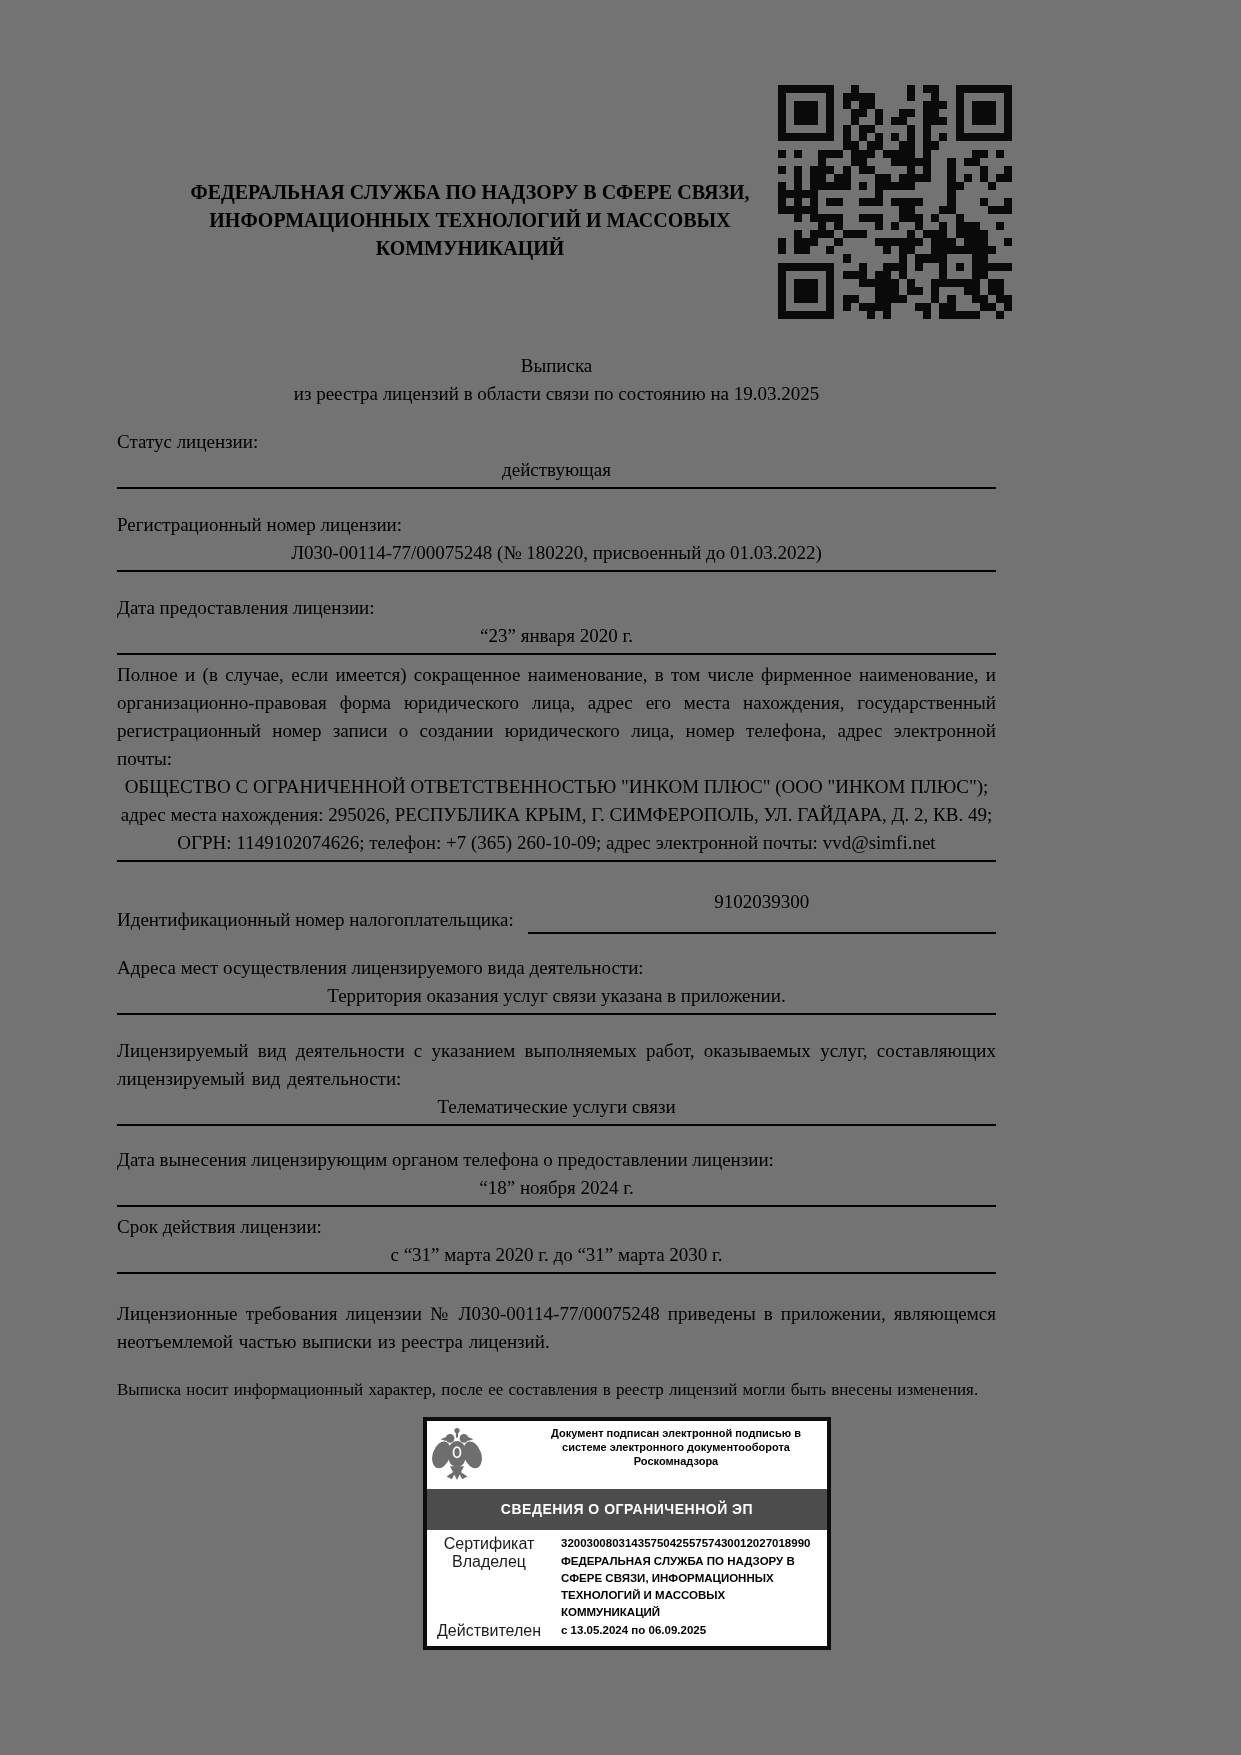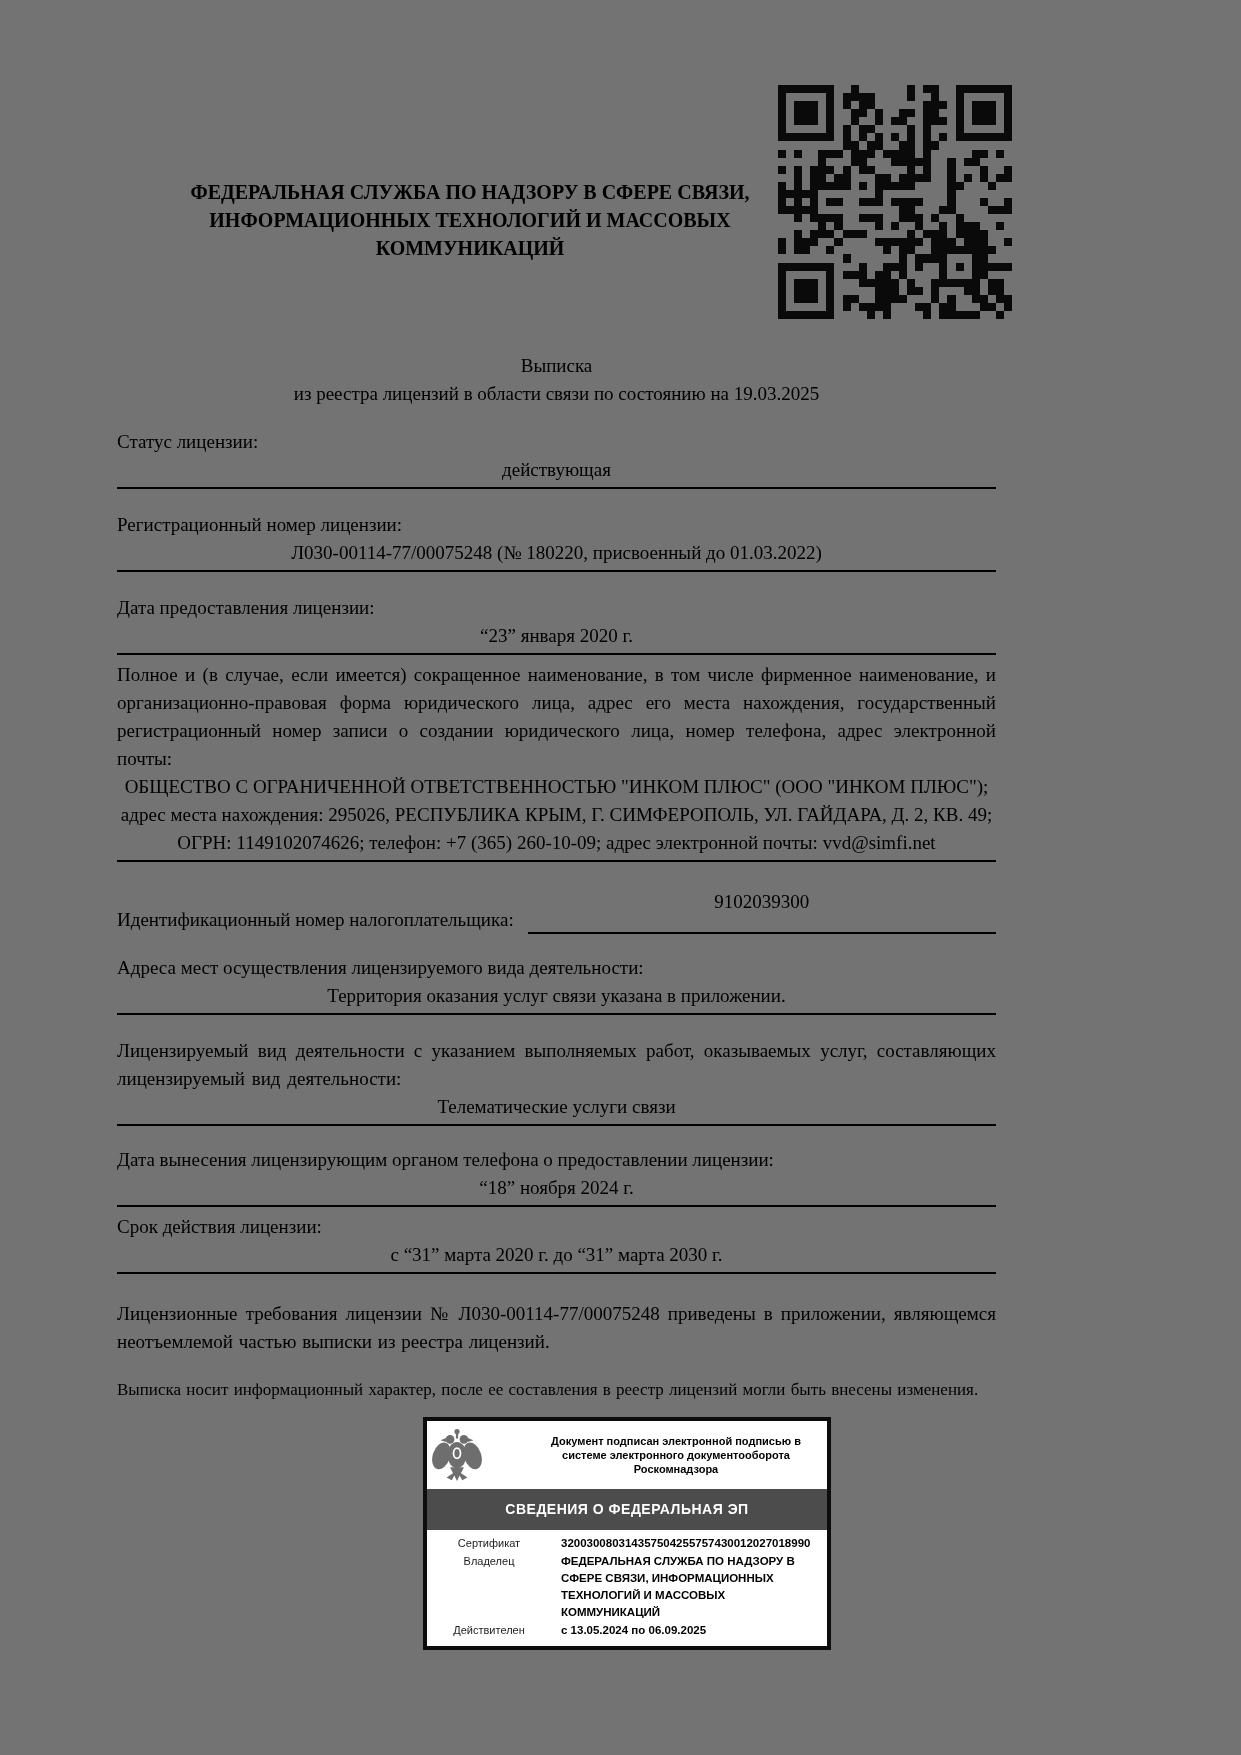--- a/index.html
+++ b/index.html
@@ -27,29 +27,29 @@
   .inn-row{display:flex;align-items:flex-end;}
   .inn-label{white-space:nowrap;}
   .inn-value{flex:1;margin-left:14px;text-align:center;border-bottom:2px solid #000;padding-bottom:16px;}
   .req{ text-align:justify;word-spacing:1px;}
   .note{font-size:17px;line-height:27px;text-align:justify;word-spacing:1px;}
   
   .stamp{
     margin-top:14px;margin-left:306px;width:400px;border:4px solid #0d0d0d;background:#fff;
     font-family:"Liberation Sans","DejaVu Sans",sans-serif;
   }
-  .stamp-top{display:flex;align-items:center;padding:5px 10px 5px 4px;min-height:58px;gap:44px;}
+  .stamp-top{display:flex;align-items:flex-start;padding:5px 10px 5px 4px;min-height:58px;gap:44px;}
   .emblem{width:52px;height:56px;flex:0 0 auto;}
   .stamp-signed{flex:1;text-align:center;font-weight:700;font-size:11px;line-height:14px;padding:0 6px 0 14px;}
   .stamp-bar{
     background:#4c4c4c;color:#fff;text-align:center;font-weight:700;font-size:14px;
     letter-spacing:.5px;padding:6px 0 7px;
   }
   .stamp-table{display:grid;grid-template-columns:124px 1fr;padding:5px 8px 7px 0;column-gap:10px;row-gap:1px;}
-  .s-label{font-size:11px;line-height:17px;text-align:center;color:#1c1c1c;}
+  .s-label{font-size:16px;line-height:17px;text-align:center;color:#1c1c1c;}
   .s-value{font-size:11.5px;line-height:17px;font-weight:700;}
 </style>
 </head>
 <body>
 
 <div class="page">
 
   <div class="qr">
     <svg id="qr-svg" viewBox="0 0 29 29" xmlns="http://www.w3.org/2000/svg">
         <rect x="0" y="0" width="1" height="1"></rect>
@@ -537,21 +537,21 @@
             <ellipse cx="48" cy="33" rx="10" ry="16" transform="rotate(-18 48 33)"></ellipse>
             <polygon points="22,46 38,46 30,62"></polygon>
             <polygon points="30,50 18,58 24,61"></polygon>
             <polygon points="30,50 42,58 36,61"></polygon>
           </g>
           <ellipse cx="30" cy="30" rx="5" ry="7" fill="#fff"></ellipse>
           <ellipse cx="30" cy="30" rx="3" ry="5" fill="#6e6e6e"></ellipse>
         </svg>
         <div class="stamp-signed">Документ подписан электронной подписью в системе электронного документооборота Роскомнадзора</div>
       </div>
-      <div class="stamp-bar">СВЕДЕНИЯ О ФЕДЕРАЛЬНАЯ ЭП</div>
+      <div class="stamp-bar">СВЕДЕНИЯ О ОГРАНИЧЕННОЙ ЭП</div>
       <div class="stamp-table">
         <div class="s-label">Сертификат</div>
         <div class="s-value">320030080314357504255757430012027018990</div>
         <div class="s-label">Владелец</div>
         <div class="s-value" style="max-width:240px;">ФЕДЕРАЛЬНАЯ СЛУЖБА ПО НАДЗОРУ В СФЕРЕ СВЯЗИ, ИНФОРМАЦИОННЫХ ТЕХНОЛОГИЙ И МАССОВЫХ КОММУНИКАЦИЙ</div>
         <div class="s-label">Действителен</div>
         <div class="s-value">с 13.05.2024 по 06.09.2025</div>
       </div>
     </div>
   </div>

